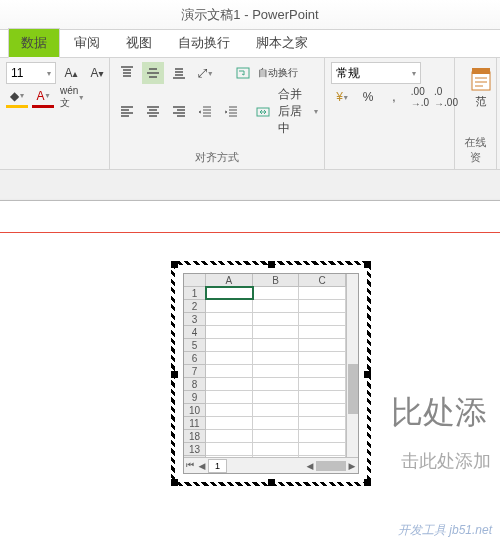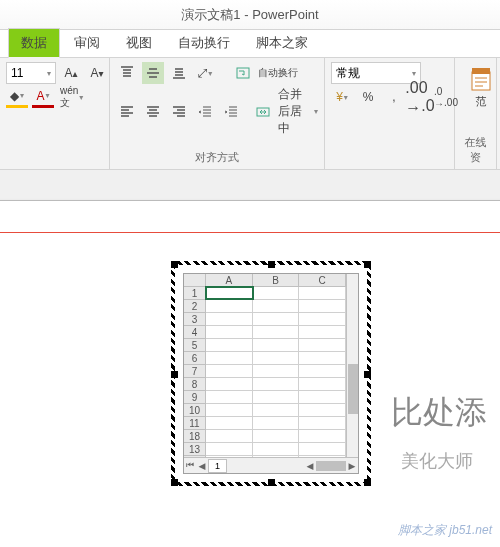--- a/index.html
+++ b/index.html
@@ -151,21 +151,21 @@
       <div class="row">
         <div class="combo wide">
             <span>常规</span>
             <span class="dd">▾</span>
           </div>
       </div>
       <div class="row">
         <span class="btn" style="color:#c09030">¥<span class="dd">▾</span></span>
         <span class="btn">%</span>
         <span class="btn">,</span>
-        <span class="btn" style="font-size:16px">.00<br>→.0</span>
+        <span class="btn" style="font-size:10px">.00<br>→.0</span>
         <span class="btn" style="font-size:10px">.0<br>→.00</span>
       </div>
     </div>
   </div>
 
   <div class="group" style="width:42px">
     <div class="bigbtn">
       <svg width="24" height="28" viewBox="0 0 24 28">
           <rect x="3" y="6" width="18" height="18" fill="#fff" stroke="#d08030"></rect>
           <rect x="3" y="2" width="18" height="6" fill="#d08030"></rect>
@@ -174,21 +174,21 @@
       <span>范</span>
     </div>
     <div class="group-label">在线资</div>
   </div>
 </div>
 
 <div class="canvas">
   <div class="redline"></div>
   <div class="slide">
     <div class="placeholder" style="top:190px;left:420px">比处添</div>
-    <div class="placeholder" style="top:248px;left:430px;font-size:18px;color:#aaa">美化大师</div>
+    <div class="placeholder" style="top:248px;left:430px;font-size:18px;color:#aaa">击此处添加</div>
 
     <div class="embed hatch">
       <div class="handle" style="top:-4px;left:-4px"></div>
       <div class="handle" style="top:-4px;left:50%;margin-left:-3px"></div>
       <div class="handle" style="top:-4px;right:-4px"></div>
       <div class="handle" style="top:50%;left:-4px;margin-top:-3px"></div>
       <div class="handle" style="top:50%;right:-4px;margin-top:-3px"></div>
       <div class="handle" style="bottom:-4px;left:-4px"></div>
       <div class="handle" style="bottom:-4px;left:50%;margin-left:-3px"></div>
       <div class="handle" style="bottom:-4px;right:-4px"></div>
@@ -302,13 +302,13 @@
           <span style="flex:1"></span>
           <span class="navbtn">◀</span>
           <span style="width:30px;height:10px;background:#c0c0c0"></span>
           <span class="navbtn">▶</span>
         </div>
       </div>
     </div>
   </div>
 </div>
 
-<div class="wm">脚本之家 jb51.net</div>
+<div class="wm">开发工具 jb51.net</div>
 
 </body></html>

